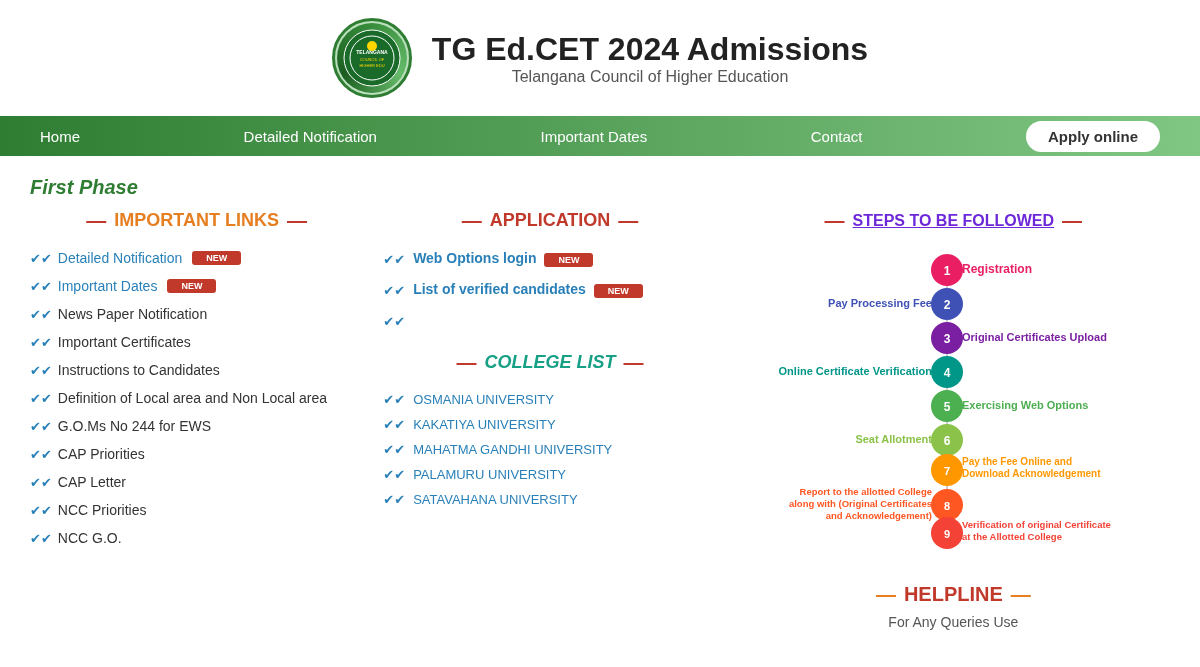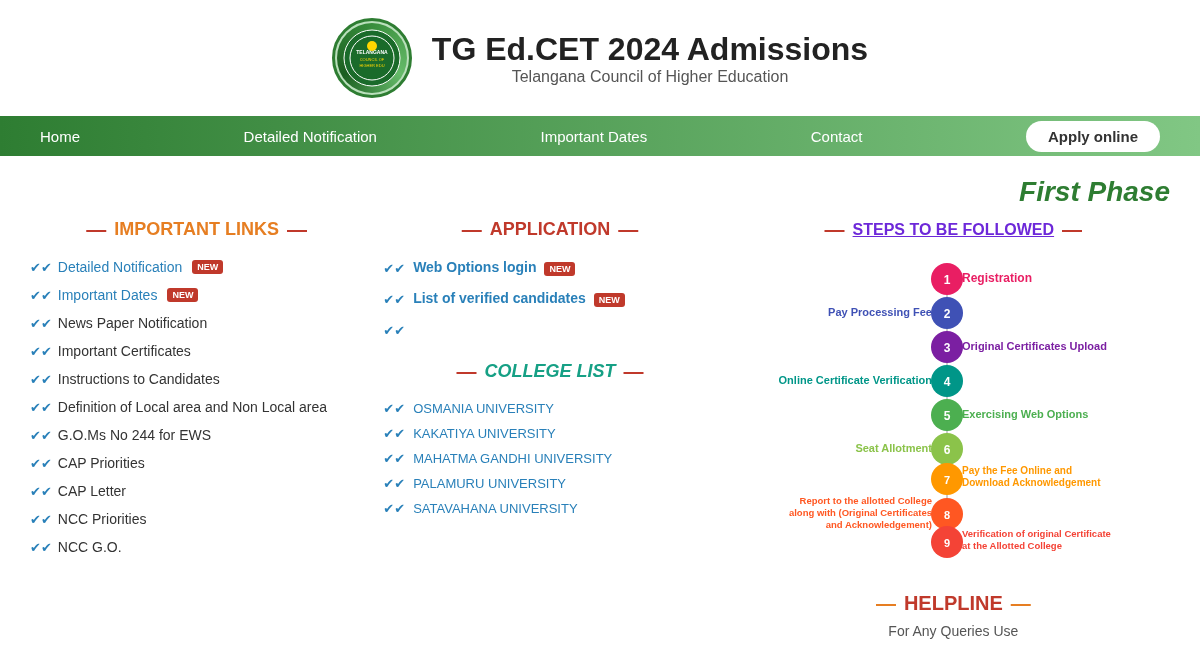--- a/index.html
+++ b/index.html
@@ -63,23 +63,22 @@
       font-weight: bold;
       cursor: pointer;
     }
 
     
     .main-content {
       padding: 20px 30px 30px;
       position: relative;
     }
     .first-phase {
-      text-align: right;
       color: #2e7d32;
-      font-size: 28px;
+      font-size: 20px;
       font-weight: bold;
       font-style: italic;
       margin-bottom: 10px;
     }
 
     
     .columns {
       display: grid;
       grid-template-columns: 1fr 1fr 1.3fr;
       gap: 20px;
@@ -110,21 +109,21 @@
       margin-bottom: 12px;
     }
     .link-check { color: #2980b9; font-size: 13px; }
     .link-text { color: #2980b9; text-decoration: none; cursor: pointer; }
     .link-text.black { color: #333; }
     .badge-new {
       background: #c0392b;
       color: #fff;
       font-size: 9px;
       font-weight: bold;
-      padding: 2px 5px;
+      padding: 2px 14px;
       border-radius: 3px;
       margin-left: 4px;
     }
 
     
     .app-link-item {
       display: flex;
       align-items: flex-start;
       gap: 8px;
       margin-bottom: 14px;

